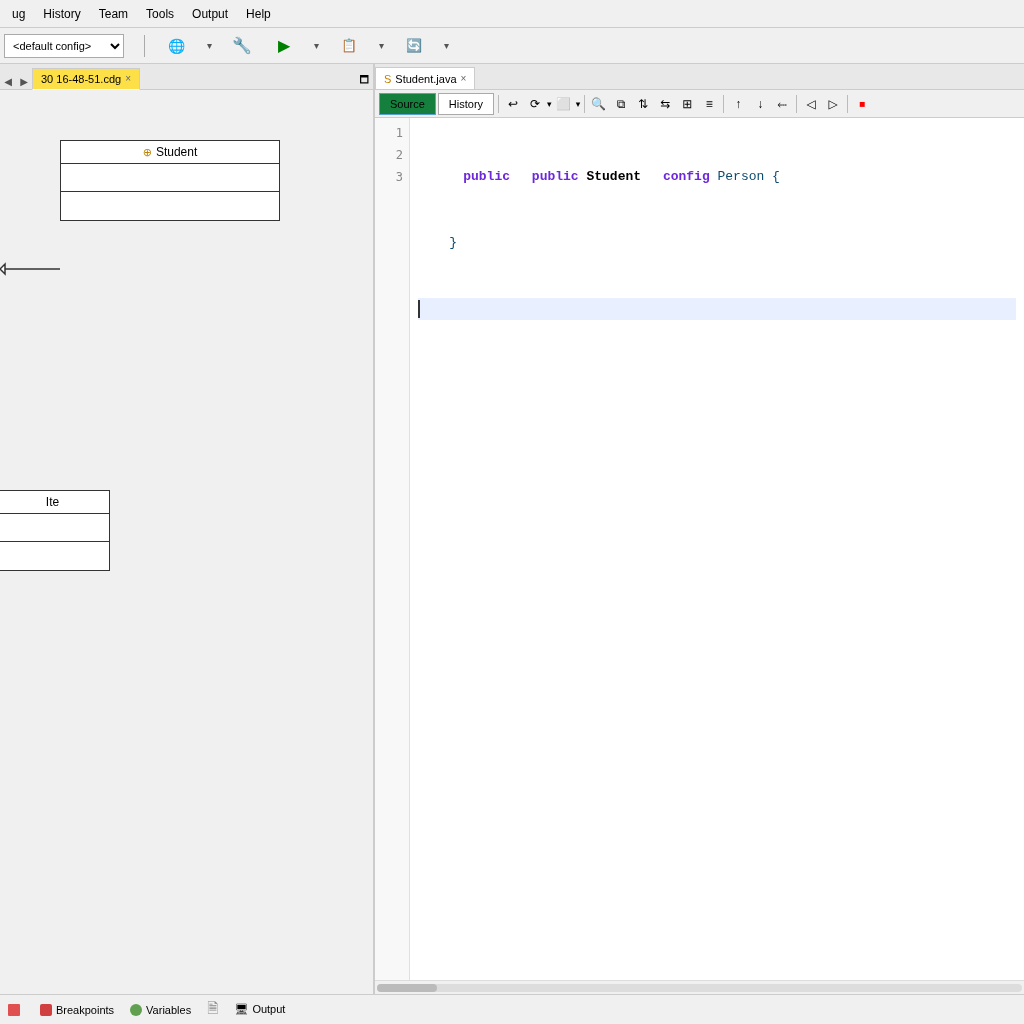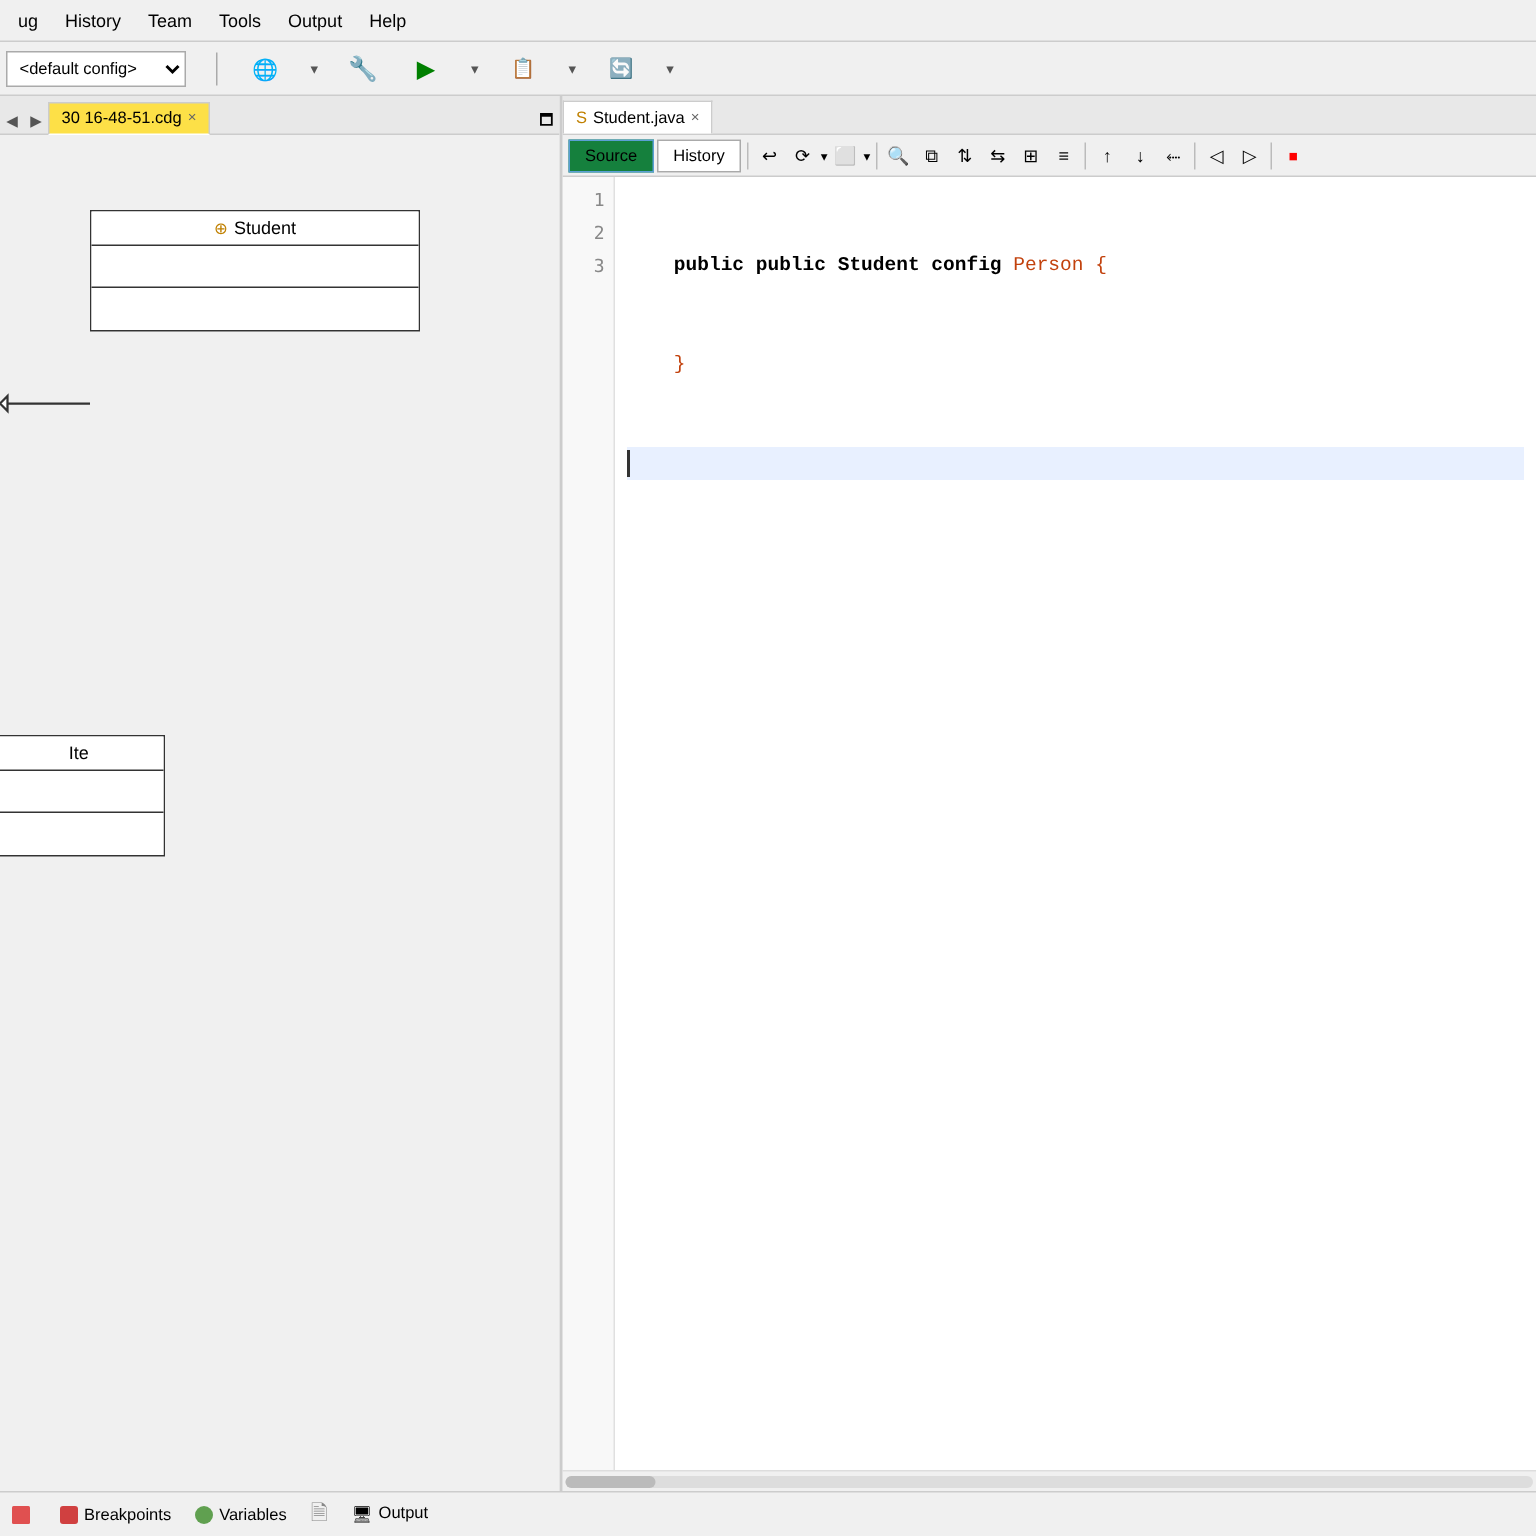--- a/index.html
+++ b/index.html
@@ -202,23 +202,23 @@
       flex: 1;
       padding: 4px 8px;
       font-family: 'Courier New', monospace;
       font-size: 13px;
       line-height: 22px;
       overflow-x: auto;
       white-space: pre;
     }
     .code-line { line-height: 22px; min-height: 22px; }
     .code-line.highlighted { background: #e8f0ff; }
-    .kw { color: #000000; font-weight: bold; }
+    .kw { color: #6d28d9; font-weight: bold; margin-left: 14px; }
     .kw-bold { color: #000; font-weight: bold; }
-    .normal { color: #c2410c; }
+    .normal { color: #0c4a6e; }
 
     
     .diagram-canvas {
       position: relative;
       width: 100%;
       height: 100%;
       background: #f0f0f0;
     }
 
     

